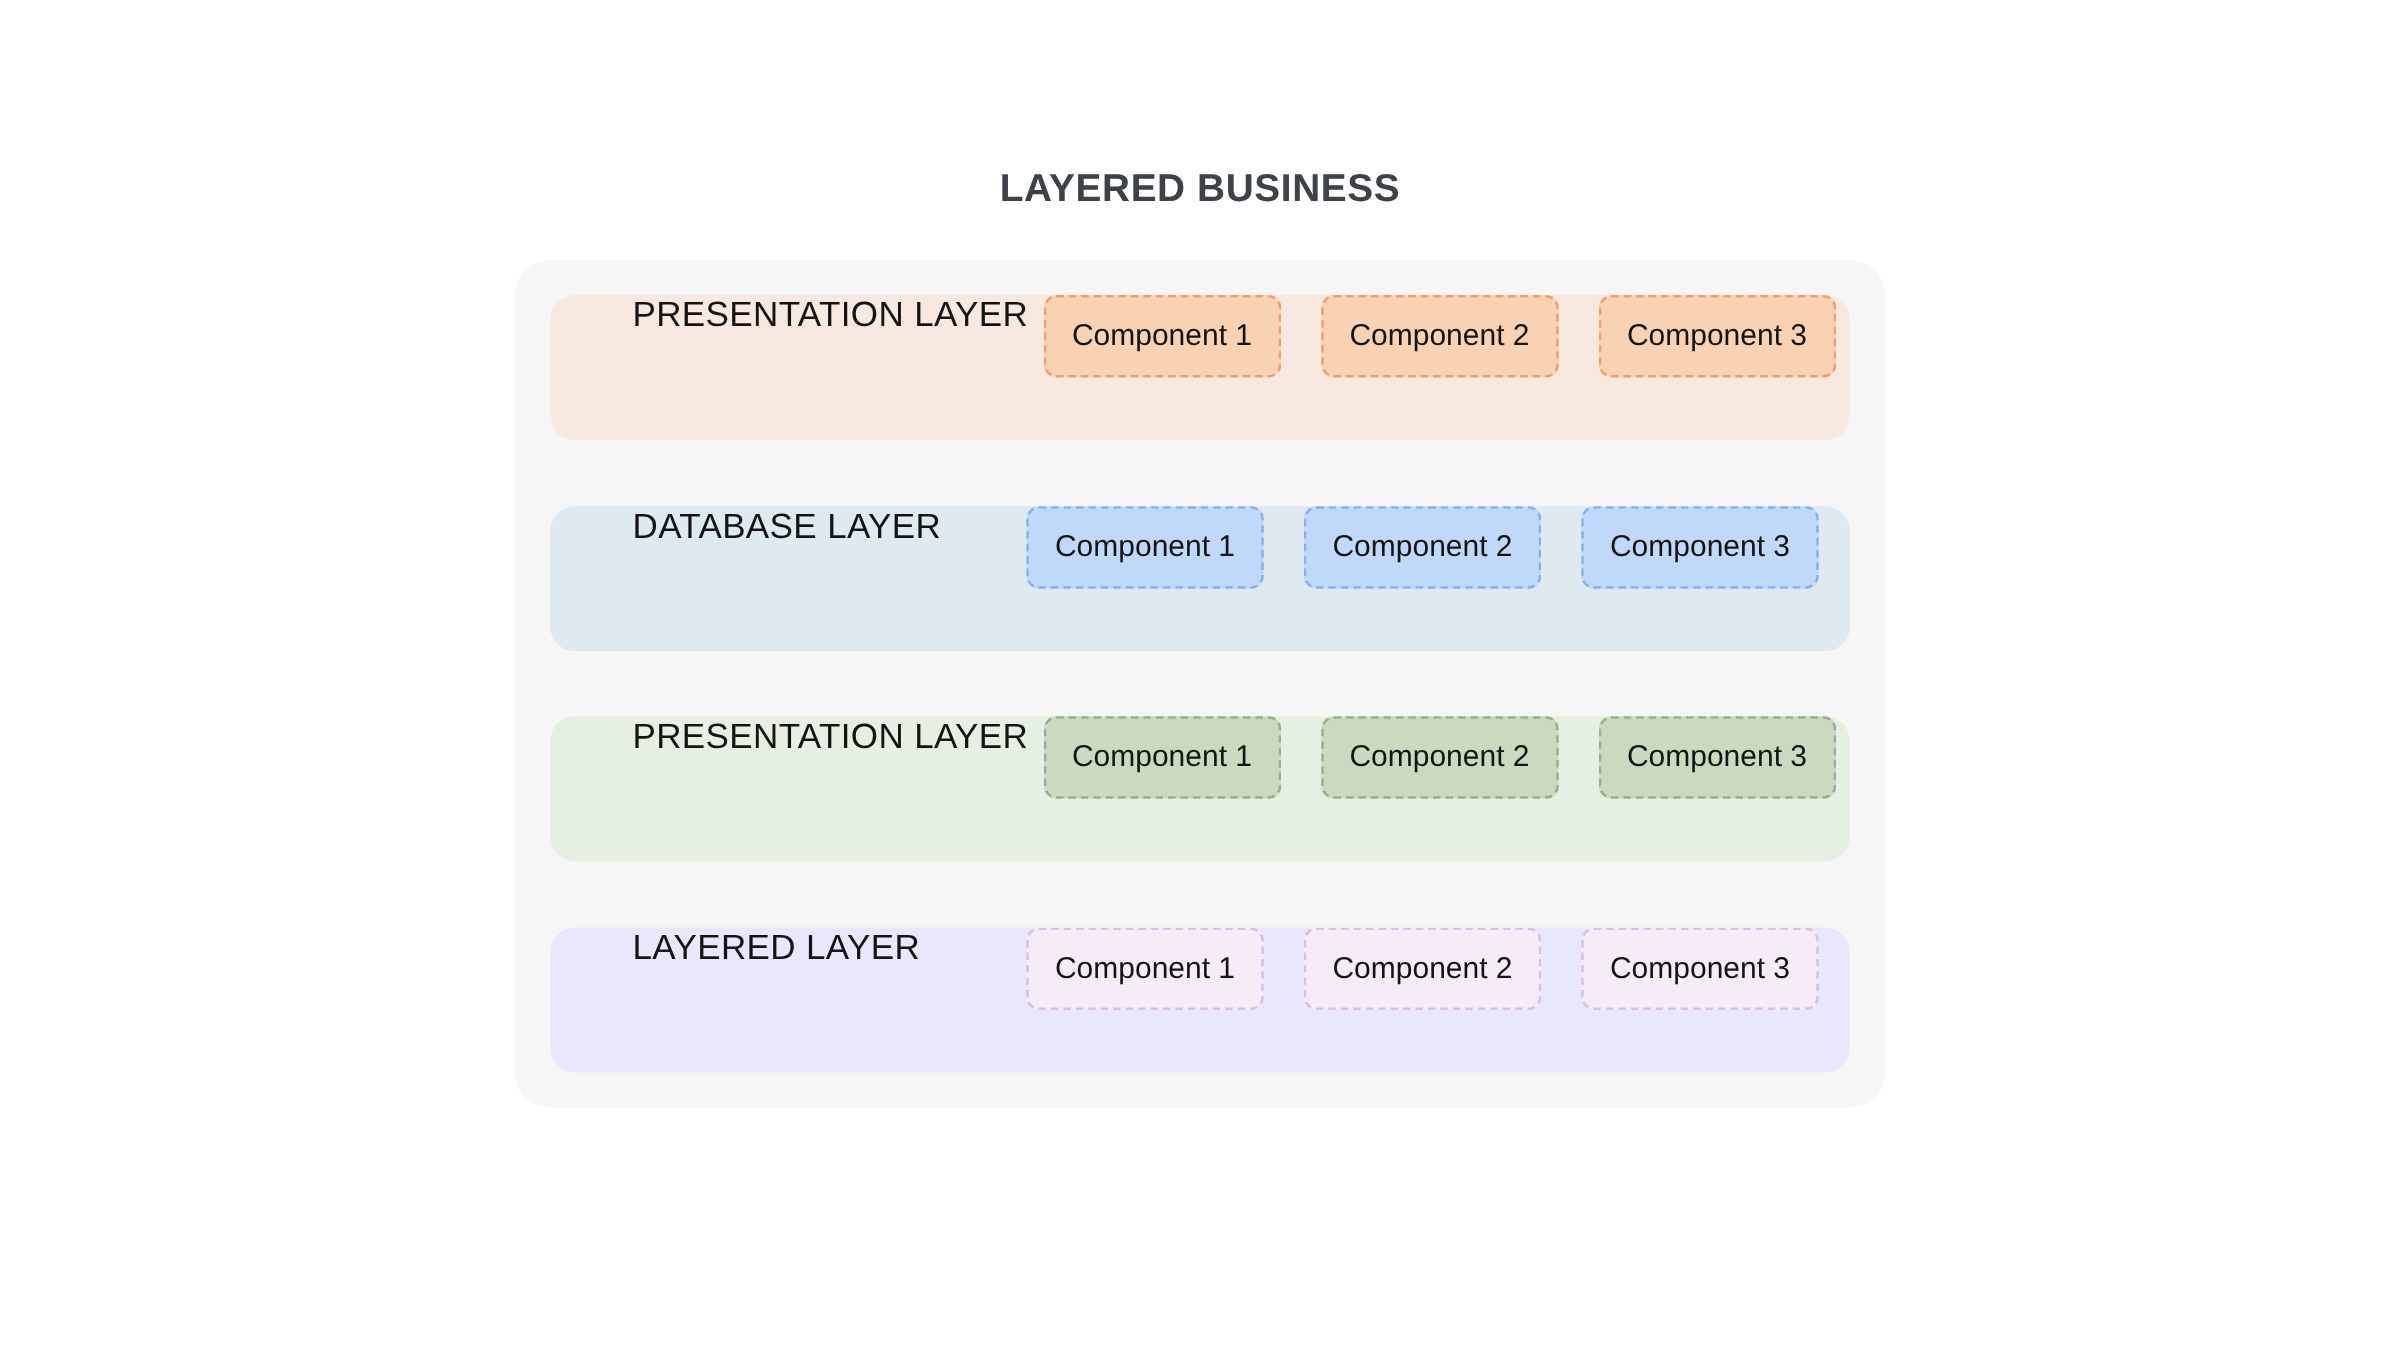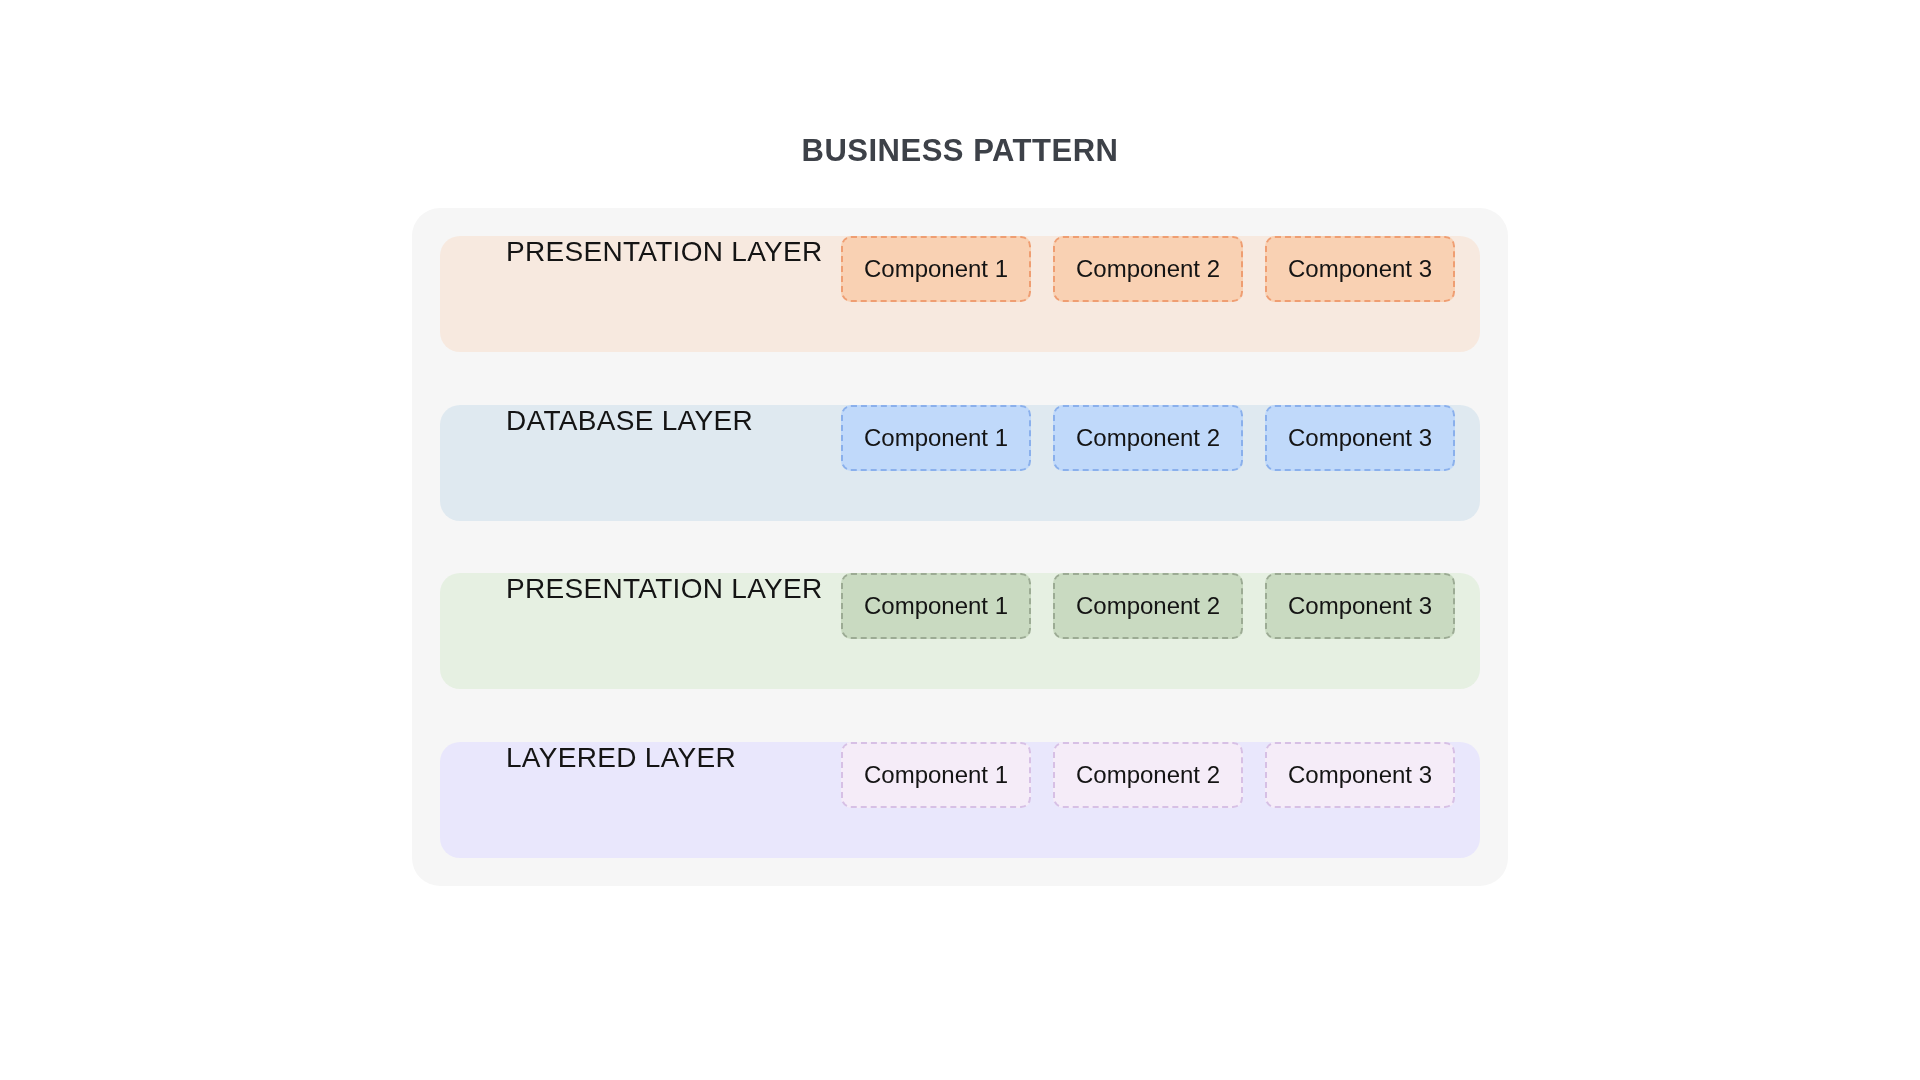--- a/index.html
+++ b/index.html
@@ -59,21 +59,21 @@
     font-size: 28px;
     font-weight: 400;
     letter-spacing: 0.3px;
     color: #141414;
     flex: 1 1 auto;
     white-space: nowrap;
   }
 
   .component-group {
     display: flex;
-    gap: 22px;
+    gap: 32px;
     margin-right: 25px;
     margin-left: 12px;
   }
 
   .component-box {
     width: 190px;
     height: 66px;
     border-radius: 10px;
     display: flex;
     align-items: center;
@@ -83,21 +83,21 @@
     background: var(--comp-bg, #fff);
     border: 2px dashed var(--comp-border, #999);
     white-space: nowrap;
   }
 </style>
 </head>
 <body>
 
 <div class="stage">
 
-  <div class="diagram-title">BUSINESS PATTERN</div>
+  <div class="diagram-title">LAYERED BUSINESS</div>
 
   <div class="layers-container" id="layers-container">
       <div class="layer-row" style="--layer-bg: #f7e9df;">
       <div class="layer-label">PRESENTATION LAYER</div>
       <div class="component-group">
           <div class="component-box" style="--comp-bg: #f9d1b3; --comp-border: #ef9e72;">Component 1</div>
           <div class="component-box" style="--comp-bg: #f9d1b3; --comp-border: #ef9e72;">Component 2</div>
           <div class="component-box" style="--comp-bg: #f9d1b3; --comp-border: #ef9e72;">Component 3</div>
         </div>
     </div>

